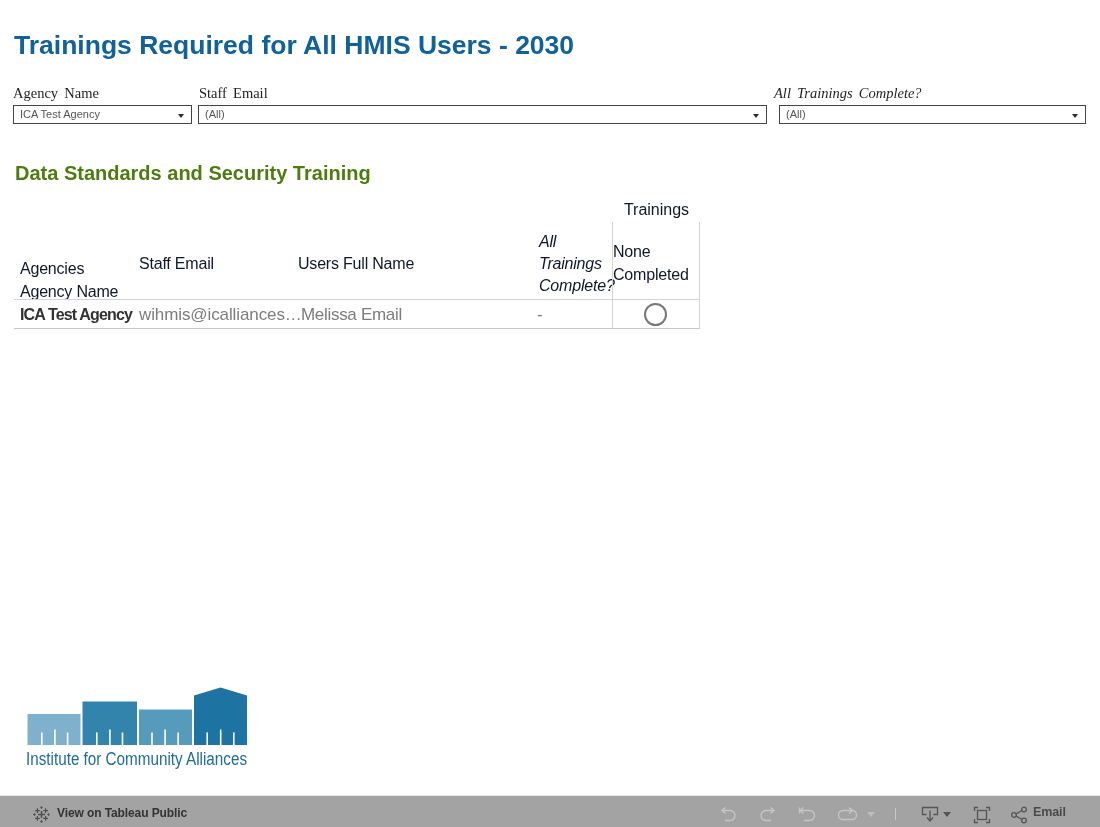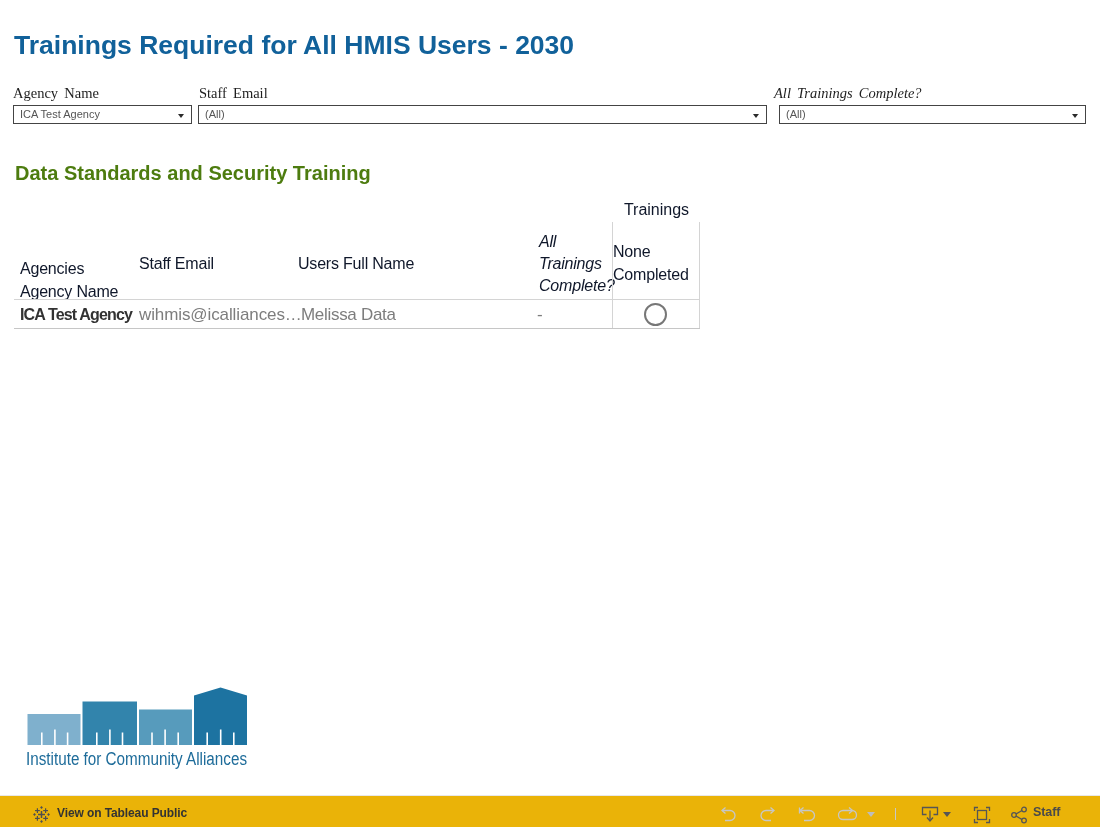--- a/index.html
+++ b/index.html
@@ -14,21 +14,21 @@
 .dd .txt { position:absolute; left:6px; top:0; line-height:17px; font-size:11px; color:#555; }
 .dd .arr { position:absolute; right:7px; top:7.5px; width:0; height:0; border-left:3.2px solid transparent; border-right:3.2px solid transparent; border-top:4.6px solid #2b2b2b; }
 #heading { left:15px; top:162px; font-size:20px; font-weight:bold; color:#4d7c0f; }
 .hdr { font-size:16px; color:#0f172a; line-height:22px; letter-spacing:-0.2px; }
 .cellgray { font-size:17px; color:#7d7d7d; letter-spacing:-0.3px; }
 #vline1 { left:612px; top:222px; width:1px; height:106px; background:#d4d4d4; }
 #vline2 { left:699px; top:222px; width:1px; height:106px; background:#d4d4d4; }
 #hline1 { left:14px; top:299px; width:686px; height:1px; background:#d4d4d4; }
 #hline2 { left:14px; top:328px; width:686px; height:1px; background:#c6c6c6; }
 #circle { left:644px; top:303px; width:23px; height:23px; border:2px solid #777; border-radius:50%; }
-#toolbar { left:0; top:795px; width:1100px; height:32px; background:#eab308; border-top:1px solid #e8e8e8; }
+#toolbar { left:0; top:795px; width:1100px; height:32px; background:#a3a3a3; border-top:1px solid #e8e8e8; }
 .ticon { position:absolute; top:0; }
 #viewtxt { left:57px; top:9.5px; font-size:12px; font-weight:bold; color:#333; letter-spacing:-0.1px; }
 #sharetxt { left:1033px; top:8.5px; font-size:12.5px; font-weight:bold; color:#4a4a4a; letter-spacing:-0.1px; }
 .tsep { left:895px; top:12px; width:1px; height:12px; background:#c8c8c8; position:absolute; }
 </style>
 </head>
 <body>
 <div class="abs" id="title">Trainings Required for All HMIS Users - 2030</div>
 
 <div class="abs flabel" style="left:13px;">Agency Name</div>
@@ -57,21 +57,21 @@
 <div class="abs hdr" style="left:539px; top:230.5px;font-style:italic;">All<br>Trainings<br>Complete?</div>
 <div class="abs hdr" style="left:613px; top:240px; width:87px; line-height:23px;">None<br>Completed</div>
 
 <div class="abs" id="vline1"></div>
 <div class="abs" id="vline2"></div>
 <div class="abs" id="hline1"></div>
 <div class="abs" id="hline2"></div>
 
 <div class="abs" style="left:20px; top:303.5px; font-size:16px; line-height:22px; font-weight:bold; color:#323232; letter-spacing:-0.85px;">ICA Test Agency</div>
 <div class="abs cellgray" style="left:139px; top:303.5px; line-height:22px; letter-spacing:-0.1px;">wihmis@icalliances…</div>
-<div class="abs cellgray" style="left:301px; top:303.5px; line-height:22px;">Melissa Data</div>
+<div class="abs cellgray" style="left:301px; top:303.5px; line-height:22px;">Melissa Email</div>
 <div class="abs cellgray" style="left:537px; top:303.5px; line-height:22px;">-</div>
 <div class="abs" id="circle"></div>
 
 <svg class="abs" style="left:26px; top:685px;" width="225" height="85" viewBox="0 0 225 85">
   <rect x="1.5" y="29" width="53" height="31" fill="#7fb0cd"></rect>
   <rect x="56.5" y="16.5" width="54.5" height="43.5" fill="#3284ac"></rect>
   <rect x="113" y="24.5" width="53" height="35.5" fill="#579bbc"></rect>
   <polygon points="168,10.5 194.5,2.5 221,10.5 221,60 168,60" fill="#1d73a1"></polygon>
   <g stroke="#fff" stroke-width="1.6">
     <line x1="15.8" y1="47.5" x2="15.8" y2="60"></line>
@@ -158,14 +158,14 @@
     <rect x="5.5" y="5.5" width="9" height="9"></rect>
   </svg>
 
   <svg class="ticon" style="left:1009px; top:8.5px;" width="20" height="20" viewBox="0 0 20 20" fill="none" stroke="#555" stroke-width="1.3">
     <circle cx="15" cy="4.5" r="2.3"></circle>
     <circle cx="15" cy="15.5" r="2.3"></circle>
     <circle cx="5" cy="10" r="2.3"></circle>
     <line x1="7.1" y1="9" x2="13" y2="5.5"></line>
     <line x1="7.1" y1="11" x2="13" y2="14.5"></line>
   </svg>
-  <div class="abs" id="sharetxt">Staff</div>
+  <div class="abs" id="sharetxt">Email</div>
 </div>
 
 </body></html>

